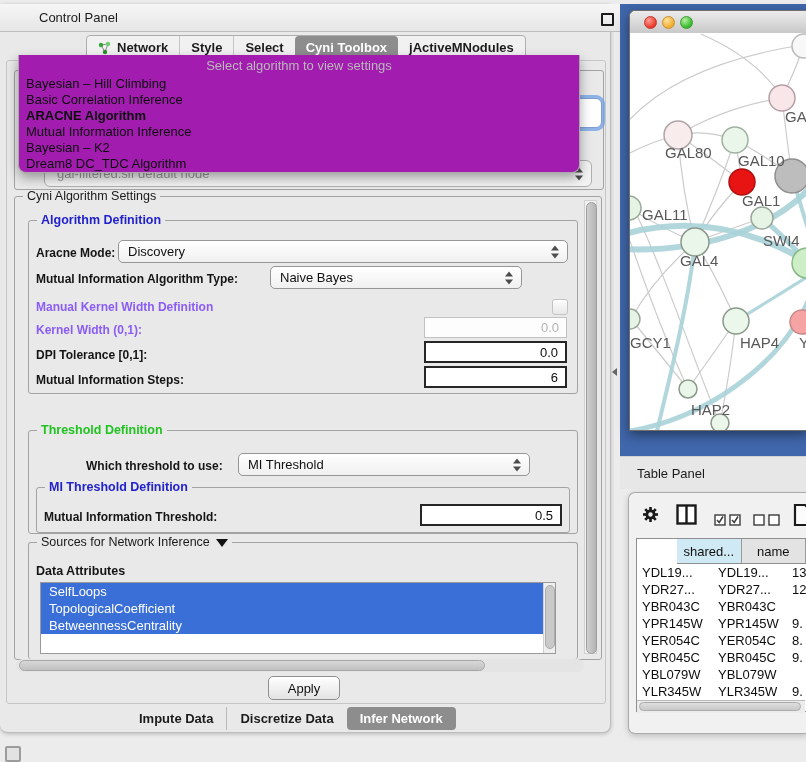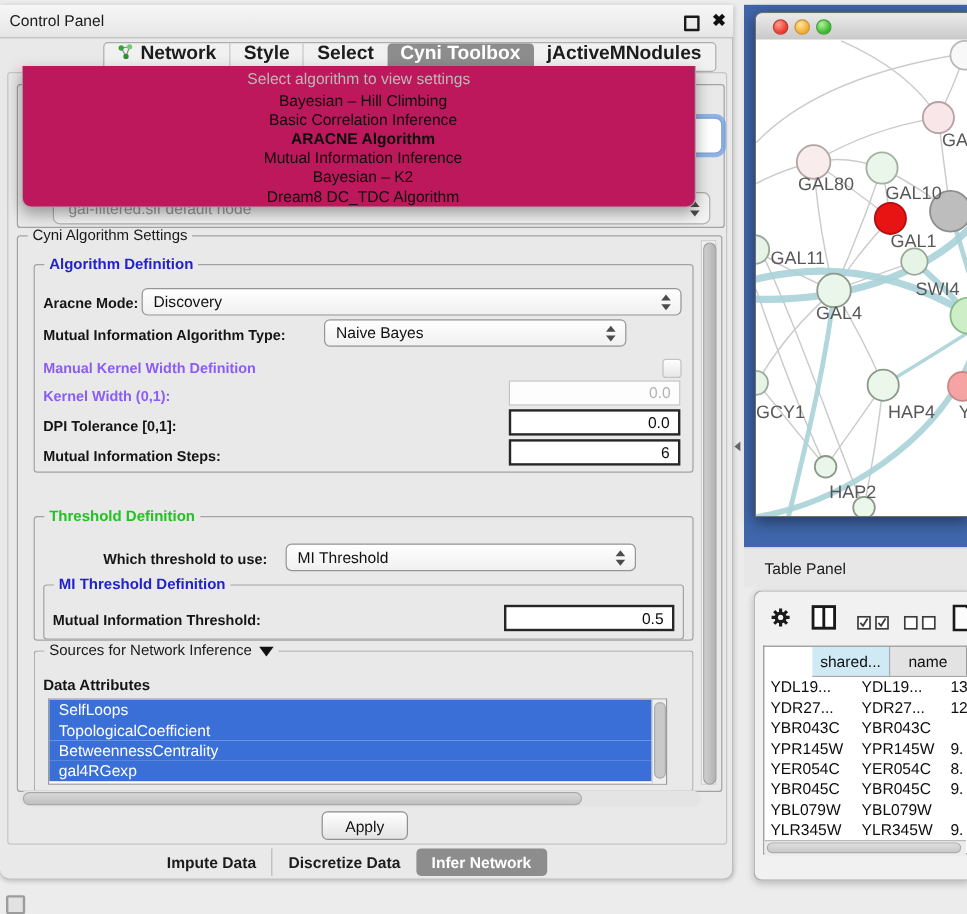--- a/index.html
+++ b/index.html
@@ -2,28 +2,28 @@
 <html><head>
 <meta charset="utf-8">
 <style>
   html,body{margin:0;padding:0;background:#ececec;font-family:"Liberation Sans",sans-serif;}
   #app{position:relative;width:806px;height:762px;overflow:hidden;background:#ececec;}
   .abs{position:absolute;}
   
   .cp-bg{left:0;top:4px;width:610px;height:727px;background:#e9e9e9;border:1px solid #bdbdbd;border-left:none;
          border-radius:0 0 8px 8px;box-shadow:0 1px 4px rgba(0,0,0,.22);}
   .cp-titlebar{left:0;top:4px;width:611px;height:27px;background:linear-gradient(#f6f6f6,#e6e6e6);
-               border-bottom:1px solid #bdbdbd;display:flex;align-items:center;}
+               border-bottom:1px solid #bdbdbd;display:flex;align-items:center;padding-left:31px;}
   .cp-title{margin-left:8px;font-size:13px;color:#1b1b1b;}
   .float-icon{position:absolute;right:28px;top:9px;width:9px;height:9px;border:2px solid #1a1a1a;border-radius:1px;}
   .close-icon{position:absolute;right:6px;top:5px;font-size:14px;font-weight:bold;color:#111;}
   
   .tabstrip{left:86px;top:35px;height:23px;display:inline-flex;border:1px solid #aeaeae;border-radius:4px;
             overflow:hidden;background:#f1f1f1;align-items:stretch;}
-  .tab{display:flex;padding:0 11px;font-size:16px;font-weight:bold;color:#1c1c1c;white-space:nowrap;}
+  .tab{display:flex;align-items:center;padding:0 11px;font-size:13px;font-weight:bold;color:#1c1c1c;white-space:nowrap;}
   .tab + .tab{border-left:1px solid #c6c6c6;}
   .tab.sel{background:#8d8d8d;color:#fff;border-left:none;border-radius:4px;}
   .tab.after-sel{border-left:none;}
   .tab .ticon{margin-right:5px;display:inline-block;width:14px;height:14px;}
   
   .content-panel{left:6px;top:60px;width:598px;height:642px;background:#e9e9e9;border:1px solid #c6c6c6;border-radius:3px;}
   
   .grp{position:absolute;border:1px solid #a3a3a3;border-radius:3px;}
   .grp-title{position:absolute;top:-8px;left:8px;background:#e9e9e9;padding:0 4px;font-size:12.5px;color:#1a1a1a;white-space:nowrap;}
   .grp-title.blue{color:#2222cc;font-weight:bold;}
@@ -36,22 +36,22 @@
   .stepper{position:absolute;right:7px;top:50%;transform:translateY(-50%);width:9px;height:13px;}
   .stepper:before{content:"";position:absolute;top:0;left:0;border-left:4.5px solid transparent;border-right:4.5px solid transparent;border-bottom:5px solid #4c4c4c;}
   .stepper:after{content:"";position:absolute;bottom:0;left:0;border-left:4.5px solid transparent;border-right:4.5px solid transparent;border-top:5px solid #4c4c4c;}
   
   .nfield{position:absolute;background:#fff;border:2px solid #262626;display:flex;align-items:center;
           justify-content:flex-end;padding-right:7px;font-size:13px;color:#0c0c0c;box-sizing:border-box;}
   .nfield.dis{border:1px solid #c2c2c2;color:#b3b3b3;background:#fdfdfd;}
   .checkbox{position:absolute;width:14px;height:14px;border:1px solid #c4c4c4;border-radius:3px;
             background:linear-gradient(#fefefe,#e7e7e7);}
   
-  .dd{left:18px;top:55px;width:560px;height:117px;background:#be185d;border:1px solid #a9a9a9;border-top:none;
-      border-radius:0 0 8px 8px;box-shadow:0 5px 12px rgba(0,0,0,.35);z-index:30;overflow:hidden;text-align:center;}
+  .dd{left:18px;top:55px;width:560px;height:117px;background:#a21caf;border:1px solid #a9a9a9;border-top:none;
+      border-radius:0 0 8px 8px;box-shadow:0 5px 12px rgba(0,0,0,.35);z-index:30;overflow:hidden;}
   .dd-ph{height:21px;display:flex;align-items:center;justify-content:center;color:#b9b9b9;font-size:13px;}
   .dd-item{height:16px;line-height:16px;padding-left:7px;font-size:13px;color:#0d0d0d;white-space:nowrap;}
   .dd-item.bold{font-weight:bold;}
   
   .bg-grp{left:14px;top:70px;width:588px;height:118px;z-index:2;}
   .focus-combo{left:300px;top:98px;width:300px;height:28px;border-radius:6px;background:#fff;border:1px solid #7f9fd0;
                box-shadow:0 0 0 3px rgba(110,160,230,.75);z-index:3;}
   .gal-combo{left:44px;top:160px;width:548px;height:27px;background:#f3f3f3;border:1px solid #aeaeae;border-radius:6px;
              z-index:3;display:flex;align-items:center;padding-left:12px;font-size:13px;color:#989898;box-sizing:border-box;}
   
@@ -220,21 +220,20 @@
   <div class="nfield" style="left:420px;top:504px;width:142px;height:22px;">0.5</div>
 
   <div class="abs grp" style="left:28px;top:542px;width:548px;height:116px;border-bottom:none;">
     <span class="grp-title"><span>Sources for Network Inference</span><span class="tri-down"></span></span>
   </div>
   <span class="lbl" style="left:36px;top:564px;font-size:12.5px;">Data Attributes</span>
   <div class="abs attr-list">
     <div class="attr-item">SelfLoops</div>
     <div class="attr-item">TopologicalCoefficient</div>
     <div class="attr-item">BetweennessCentrality</div>
-    <div class="attr-item">gal4RGexp</div>
   </div>
   <div class="abs list-vsb">
       <div class="thumb"></div>
     </div>
 
   <div class="abs hsb">
       <div class="thumb"></div>
     </div>
 
   <div class="abs apply-btn">Apply</div>

